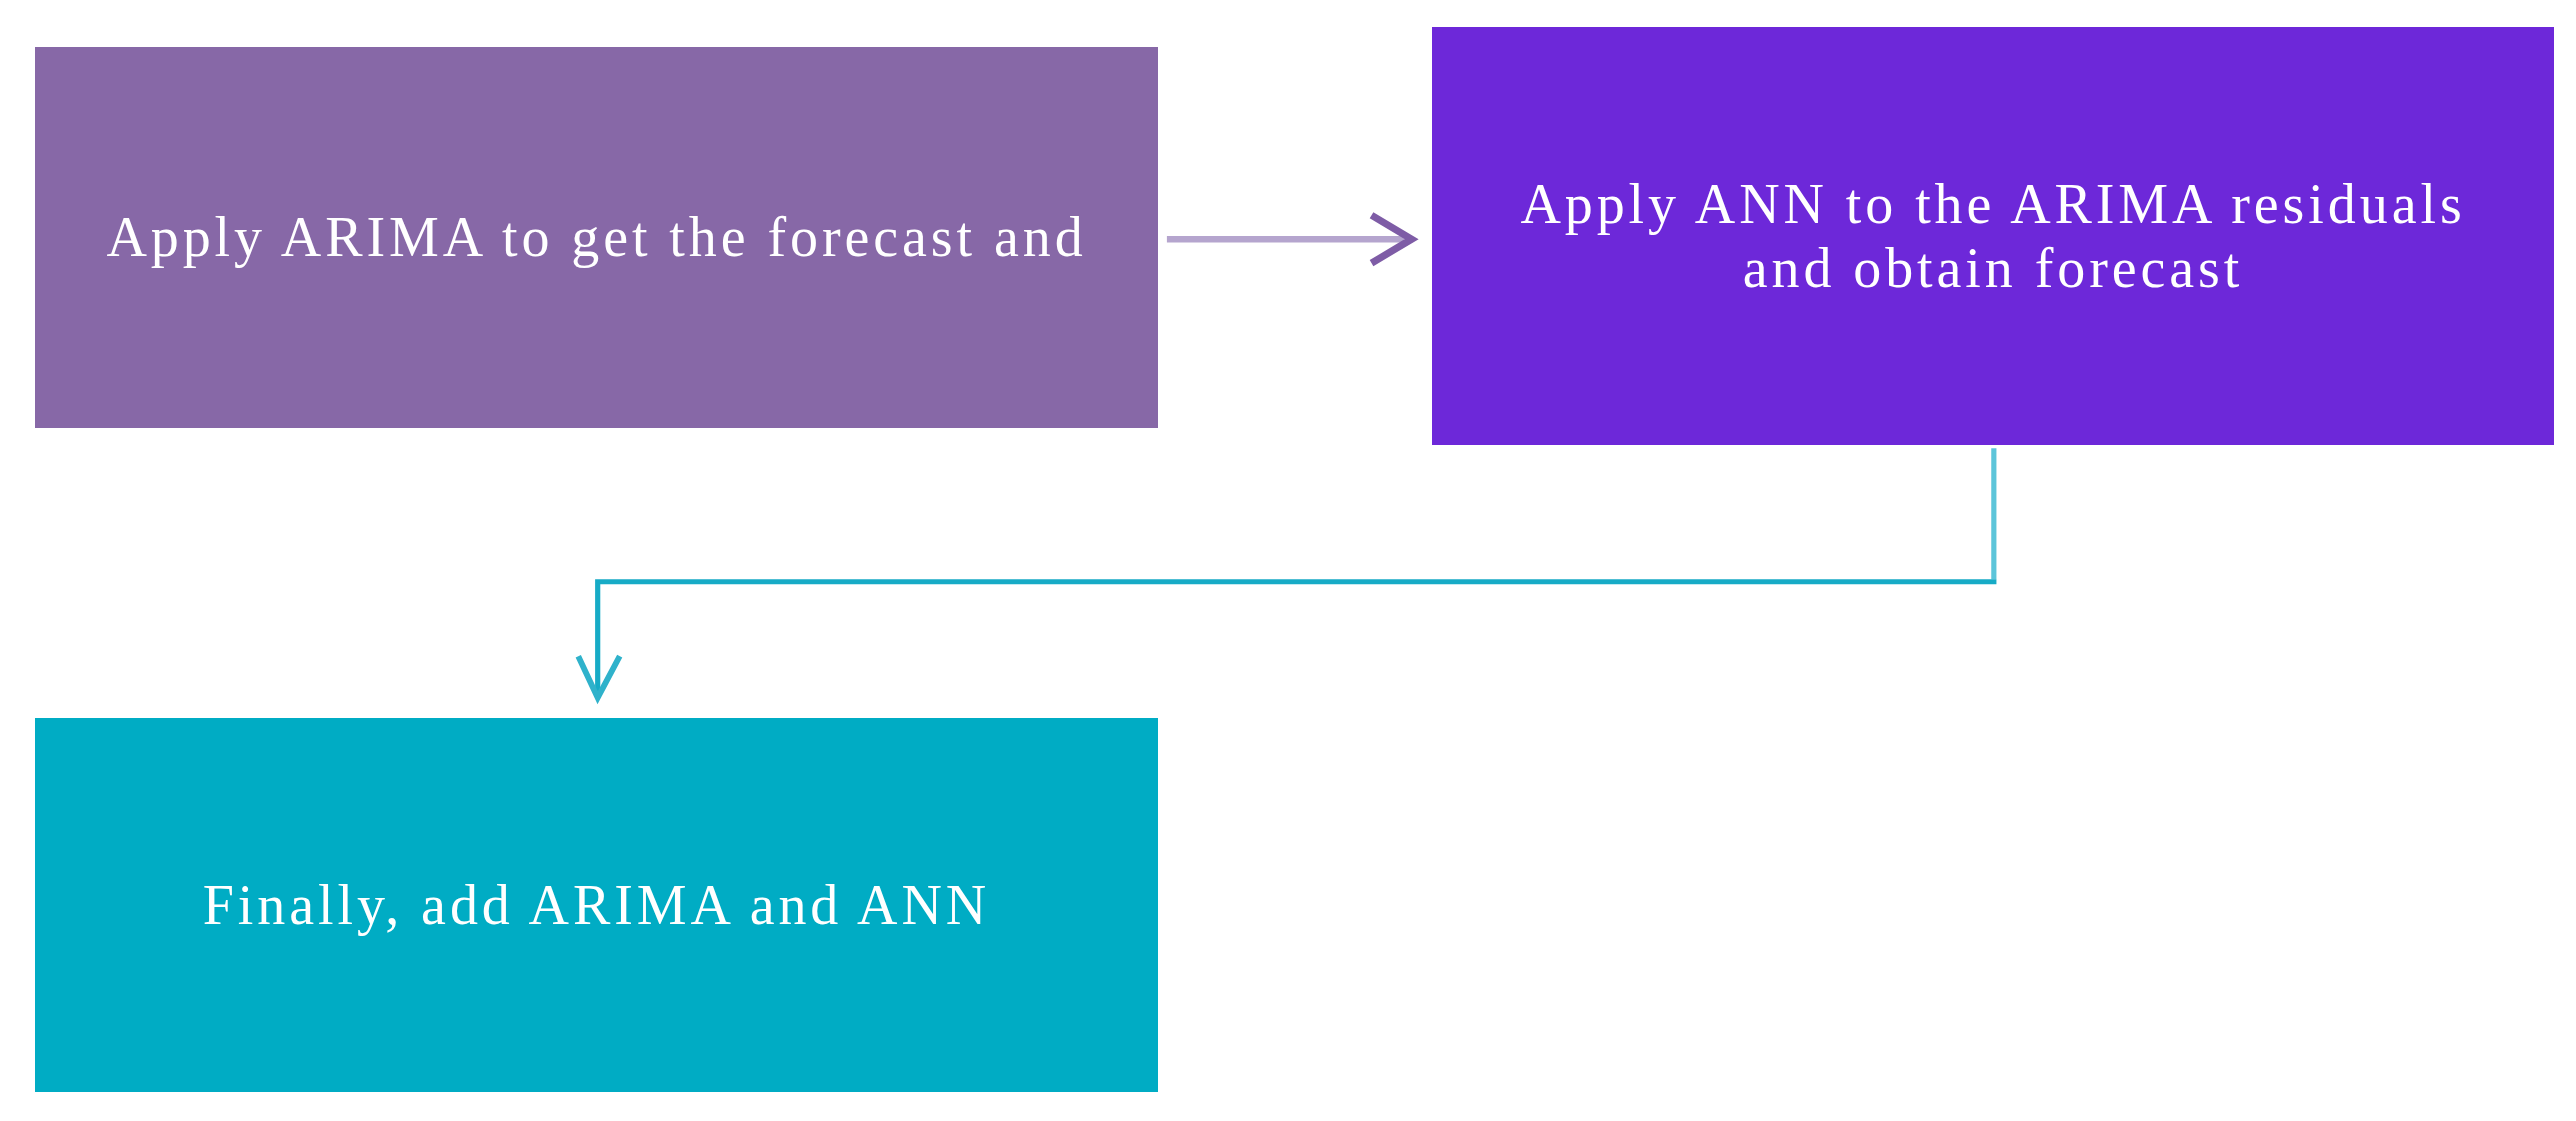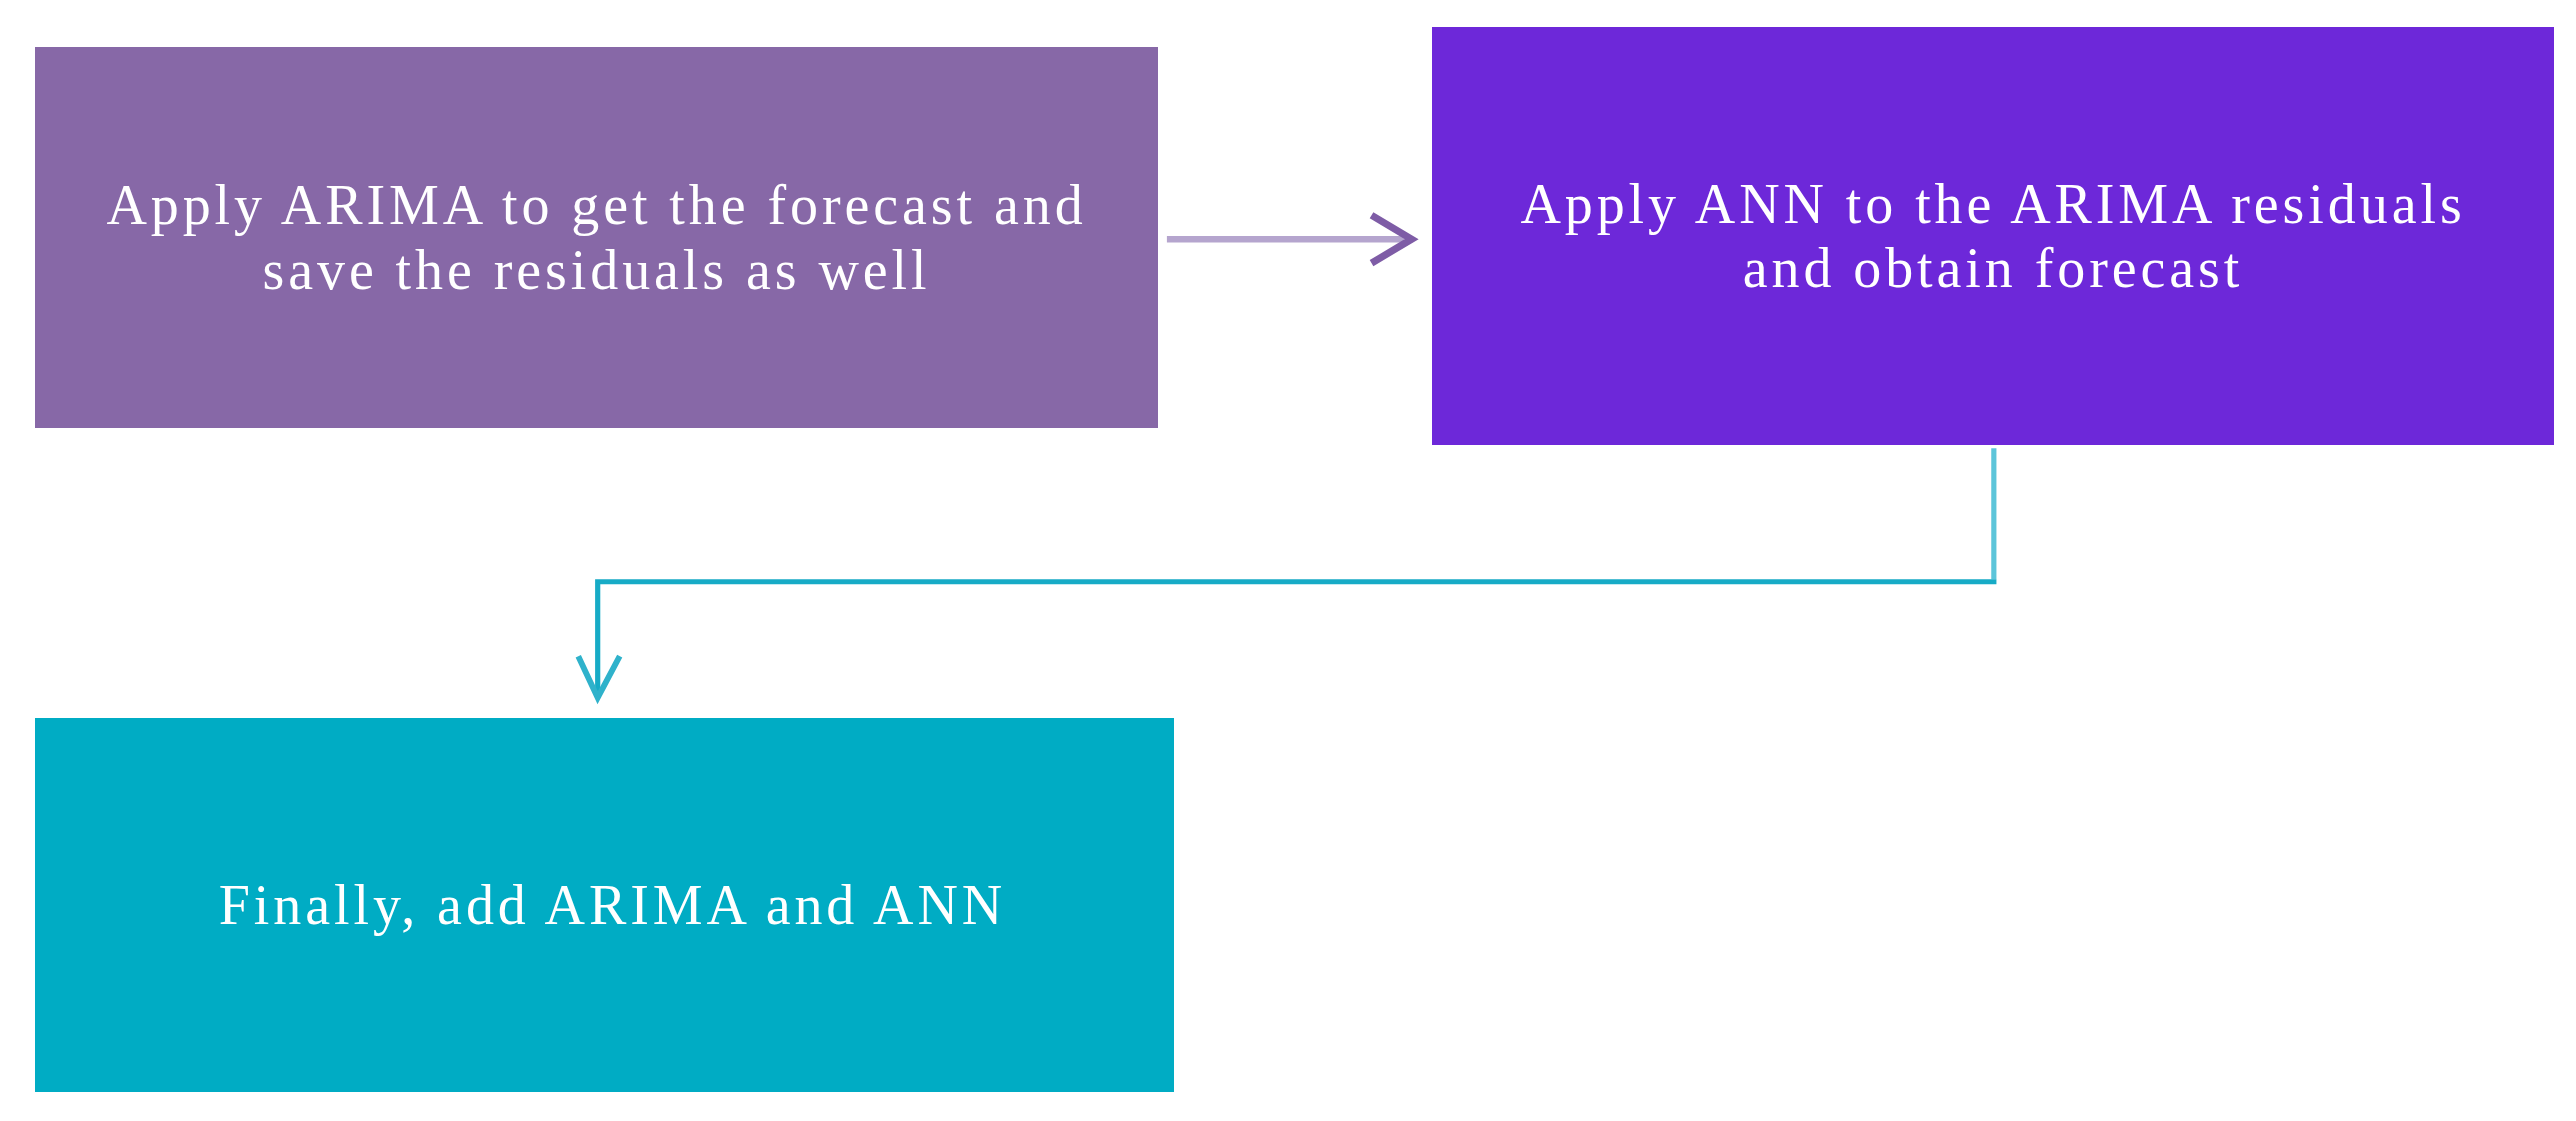--- a/index.html
+++ b/index.html
@@ -71,31 +71,30 @@
     <g>
       <line x1="3079" y1="692" x2="3079" y2="894" stroke="#5CC5DA" stroke-width="8"></line>
       <polyline points="3083,898 923,898 923,1072" fill="none" stroke="#17ABC6" stroke-width="8"></polyline>
       <polyline points="893,1013 923,1077 957,1013" fill="none" stroke="#2FB2CB" stroke-width="9"></polyline>
     </g>
   </svg>
 
   <div class="node node-arima" style="background-color: rgb(135, 104, 167); color: rgb(255, 255, 255);">
     <div class="node-text">
       <span class="line">Apply ARIMA to get the forecast and</span>
-      <span class="line">save the residuals as well</span>
     </div>
   </div>
 
   <div class="node node-ann" style="background-color: #6d28d9; color: rgb(255, 255, 255);">
     <div class="node-text">
       <span class="line">Apply ANN to the ARIMA residuals</span>
       <span class="line">and obtain forecast</span>
     </div>
   </div>
 
-  <div class="node node-hybrid" style="background-color: rgb(0, 172, 196); color: rgb(255, 255, 255); padding-left: 16px;">
+  <div class="node node-hybrid" style="background-color: rgb(0, 172, 196); color: rgb(255, 255, 255);">
     <div class="node-text">
       <span class="line">Finally, add ARIMA and ANN</span>
     </div>
   </div>
 
 </div>
 
 
 </body></html>

